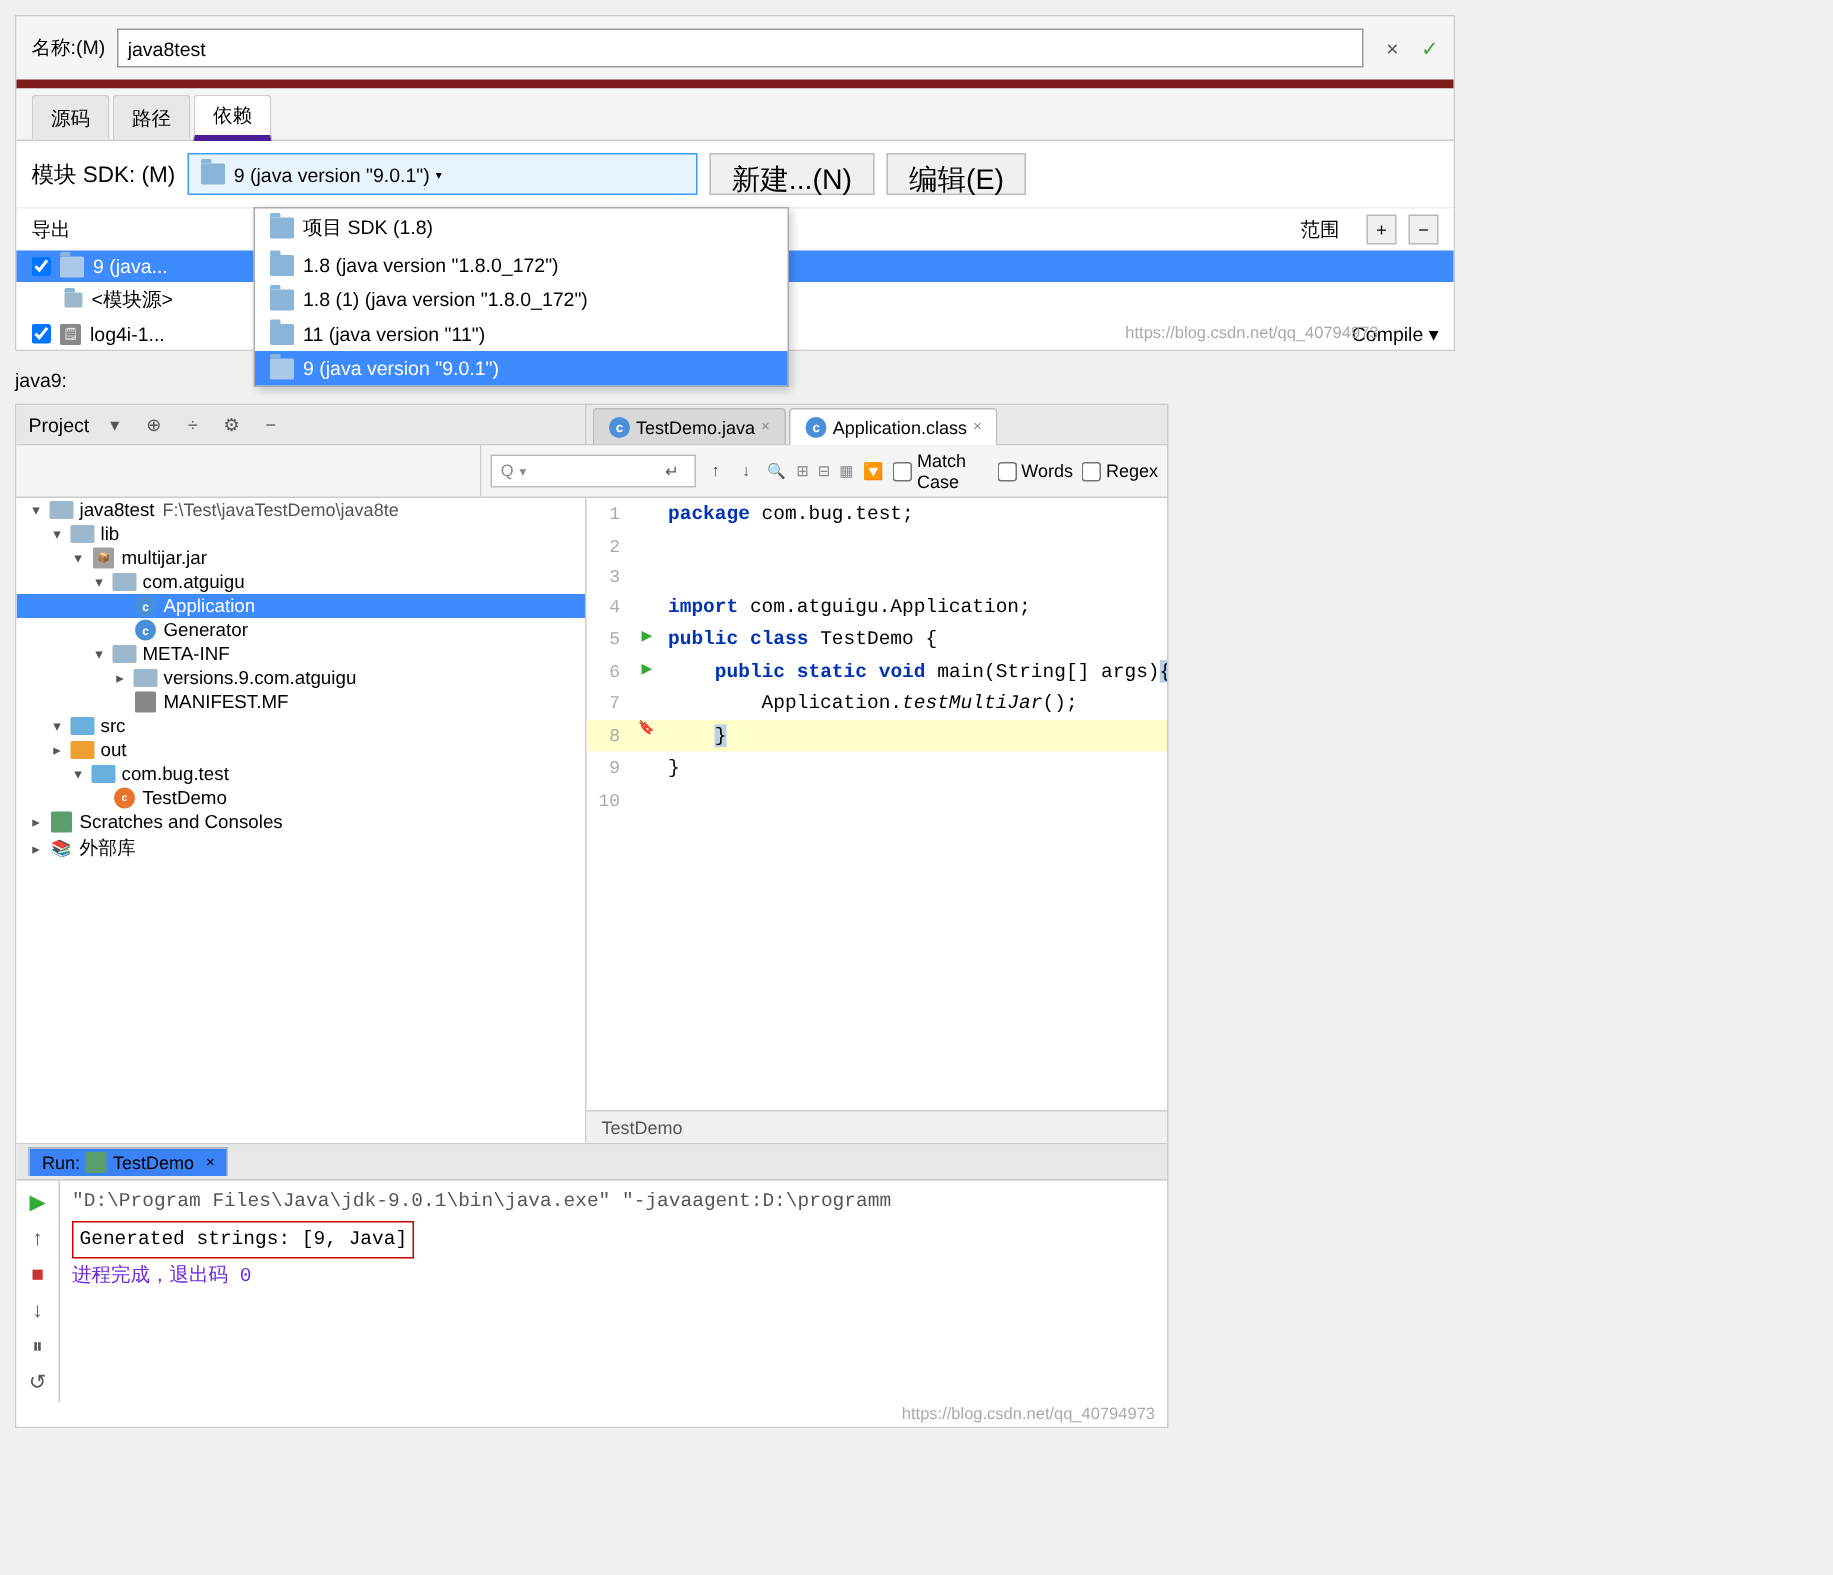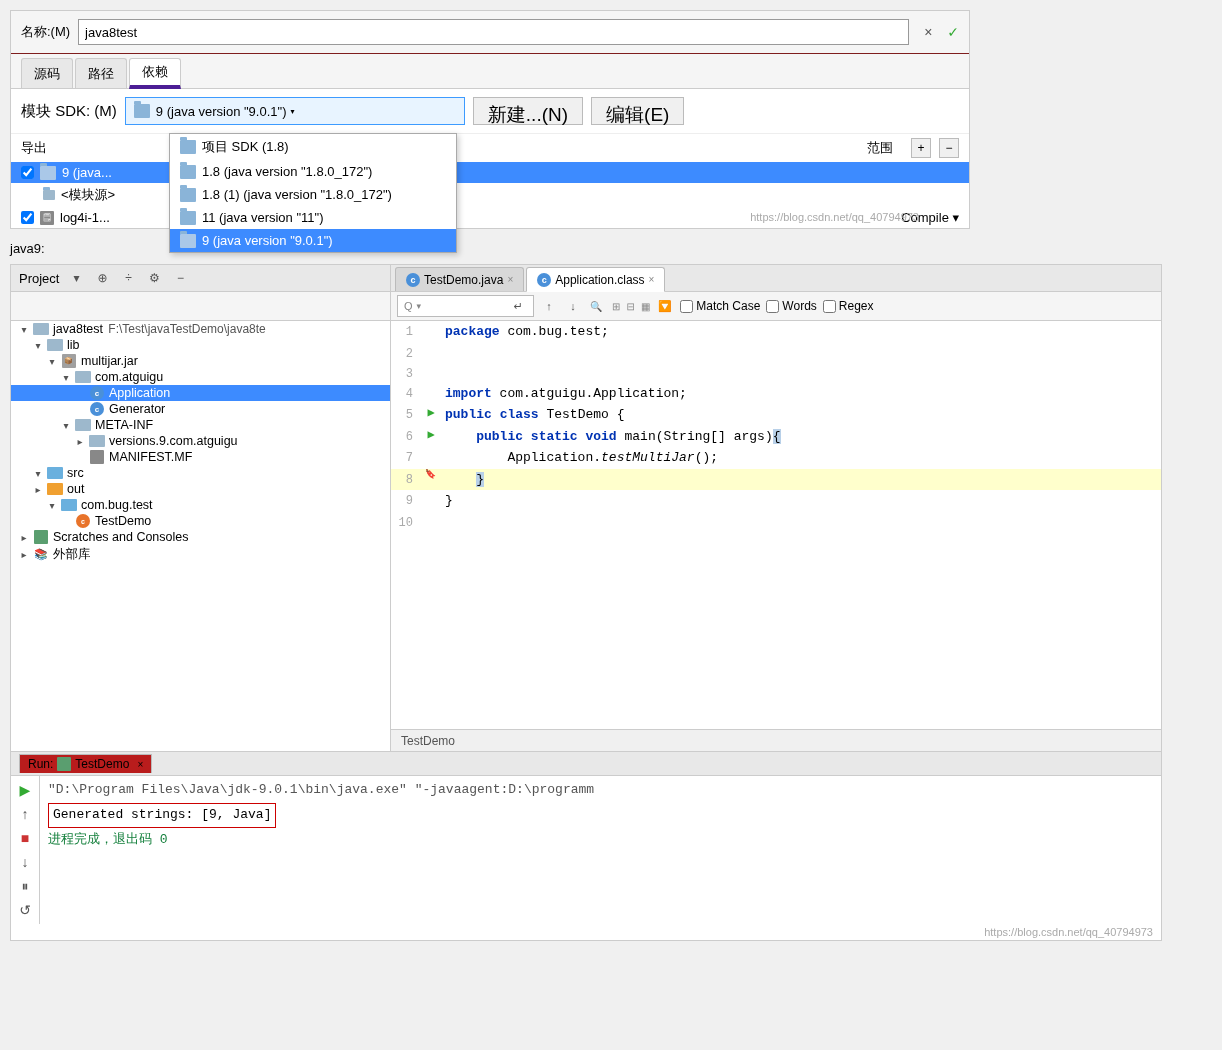--- a/index.html
+++ b/index.html
@@ -19,21 +19,21 @@
       width: 960px;
       position: relative;
     }
 
     .name-row {
       display: flex;
       align-items: center;
       padding: 8px 10px;
       gap: 8px;
       background: #f5f5f5;
-      border-bottom: 1px solid #7f1d1d;
+      border-bottom: 6px solid #7f1d1d;
     }
 
     .name-label {
       font-size: 13px;
       white-space: nowrap;
     }
 
     .name-input {
       flex: 1;
       height: 26px;
@@ -120,21 +120,21 @@
       cursor: pointer;
       font-size: 19px;
       height: 28px;
     }
 
     
     .dropdown-menu {
       position: absolute;
       top: 44px;
       left: 158px;
-      width: 288px;
+      width: 357px;
       border: 1px solid #aaa;
       background: #fff;
       z-index: 100;
       box-shadow: 2px 2px 6px rgba(0,0,0,0.2);
     }
 
     .dropdown-item {
       display: flex;
       align-items: center;
       padding: 4px 10px;
@@ -235,21 +235,21 @@
       margin: 12px 10px 8px;
       font-size: 13px;
       color: #000;
     }
 
     
     .ide-section {
       margin: 0 10px 10px;
       border: 1px solid #ccc;
       background: #fff;
-      width: 1152px;
+      width: 769px;
     }
 
     
     .ide-header {
       display: flex;
       background: #e8e8e8;
       border-bottom: 1px solid #ccc;
       align-items: stretch;
     }
 
@@ -604,21 +604,21 @@
       padding: 2px 8px;
       background: #d8d8d8;
       border: 1px solid #bbb;
       border-bottom: none;
       font-size: 12px;
       gap: 4px;
       cursor: pointer;
     }
 
     .run-tab.active {
-      background: #b91c1c;
+      background: #3b82f6;
     }
 
     .run-icon {
       width: 14px;
       height: 14px;
       background: #5a9e6f;
       border-radius: 1px;
     }
 
     .run-content {
@@ -659,21 +659,21 @@
 
     .output-line2 {
       color: #000;
       border: 1px solid #cc0000;
       display: inline-block;
       padding: 1px 4px;
       margin: 2px 0;
     }
 
     .output-line3 {
-      color: #15803d;
+      color: #6d28d9;
     }
 
     .bottom-watermark {
       text-align: right;
       font-size: 11px;
       color: #aaa;
       padding: 2px 8px;
     }
 
     .chevron-down {

